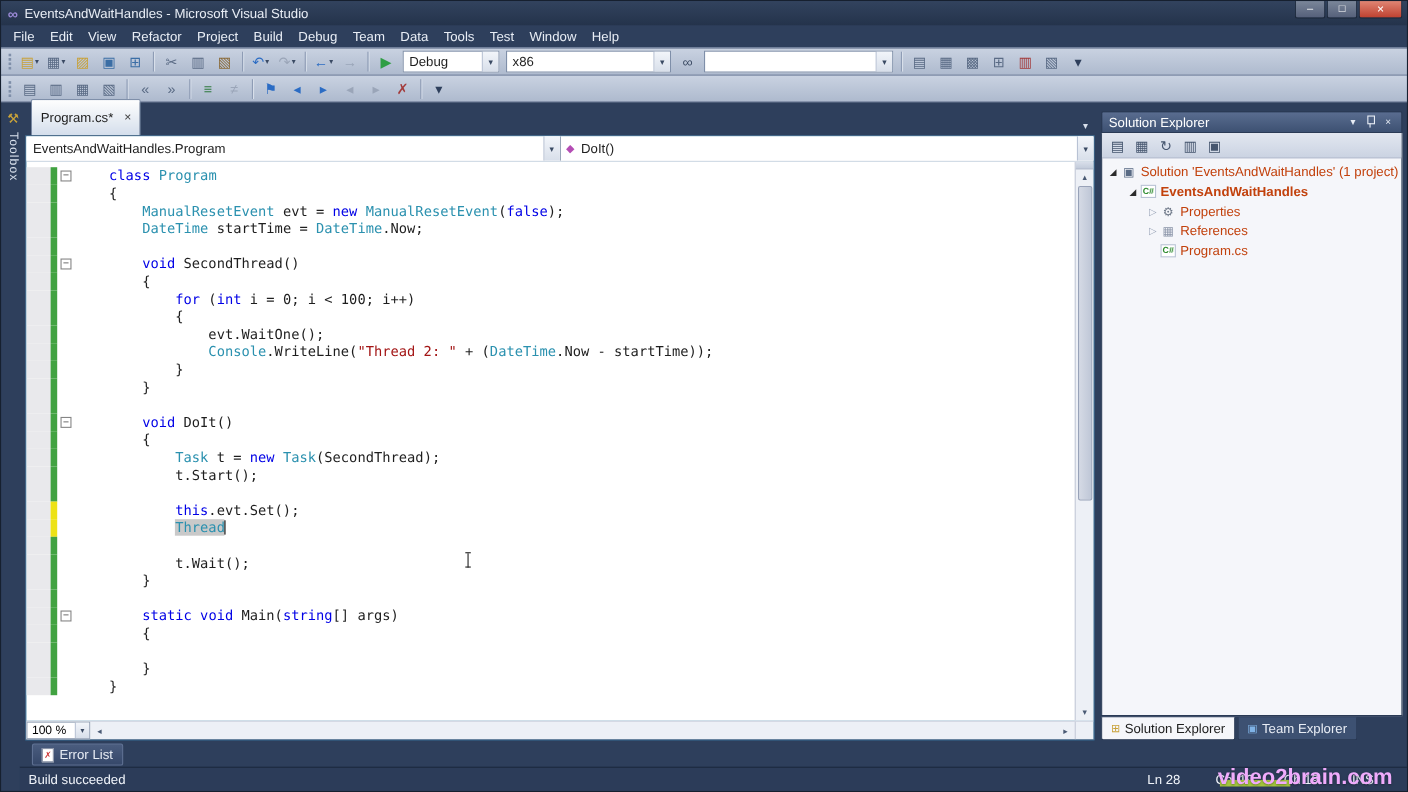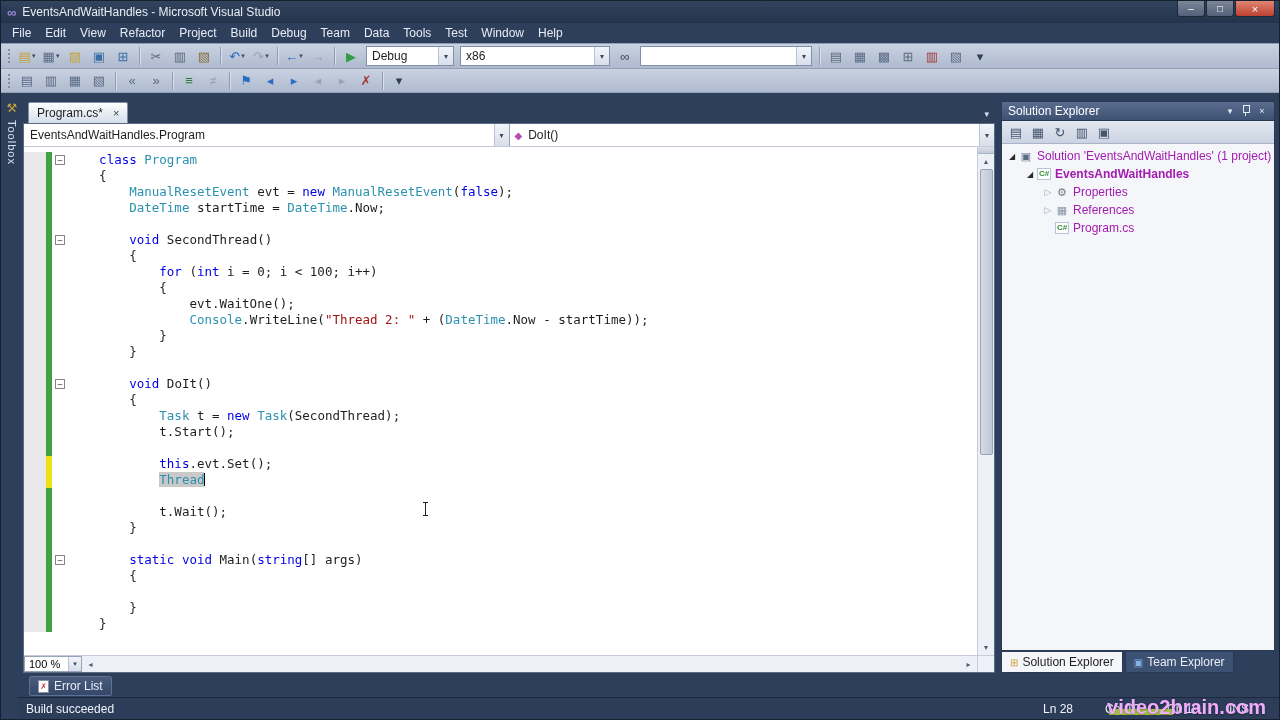--- a/index.html
+++ b/index.html
@@ -32,21 +32,21 @@
 
   
   .main { position:absolute; top:92px; left:0; right:0; height:580px; display:flex; }
   .toolbox-strip { width:22px; padding-top:8px; display:flex; flex-direction:column; align-items:center; color:#D8E0EC; font-size:11px; }
   .toolbox-icon { color:#C8A23A; font-size:12px; margin-bottom:5px; }
   .toolbox-label { writing-mode:vertical-rl; letter-spacing:1px; }
 
   
   .editor { width:972px; margin-top:8px; display:flex; flex-direction:column; }
   .tabstrip { height:22px; display:flex; align-items:flex-end; position:relative; }
-  .tab { height:21px; margin-left:5px; padding:0 8px; display:flex; align-items:center; background:linear-gradient(#FEFEFE,#D4DEEC); border:1px solid #7F8FA9; border-bottom:none; border-radius:2px 2px 0 0; font-size:12px; color:#1E1E1E; }
+  .tab { height:33px; margin-left:5px; padding:0 8px; display:flex; align-items:center; background:linear-gradient(#FEFEFE,#D4DEEC); border:1px solid #7F8FA9; border-bottom:none; border-radius:2px 2px 0 0; font-size:12px; color:#1E1E1E; }
   .tab-close { margin-left:10px; font-size:11px; color:#444; }
   .doc-chevron { position:absolute; right:6px; bottom:4px; color:#D8E0EC; font-size:9px; }
   .editor-body { flex:1; display:flex; flex-direction:column; border:1px solid #5A6B85; background:#0369a1; }
   .navbar { display:flex; height:23px; border-bottom:1px solid #C5CBD8; background:#fff; }
   .nav-combo { flex:1; display:flex; align-items:center; border-right:1px solid #98A5B8; font-size:12px; background:#fff; }
   .nav-combo:last-child { border-right:none; }
   .nav-combo-text { flex:1; padding:0 6px; white-space:nowrap; overflow:hidden; color:#1E1E1E; }
   .method-icon { color:#B44DB4; font-size:10px; margin-left:5px; }
 
   .code-wrap { flex:1; position:relative; background:#fff; overflow:hidden; }
@@ -88,21 +88,21 @@
   .sol-body { flex:1; display:flex; flex-direction:column; background:#F5F6FA; border:1px solid #2A3A55; border-top:none; }
   .sol-toolbar { height:23px; background:linear-gradient(#E2E7F0,#CBD3E2); border-bottom:1px solid #AAB4C8; display:flex; align-items:center; padding:0 3px; }
   .sol-tb-btn { width:20px; height:19px; display:flex; align-items:center; justify-content:center; font-size:12px; margin:0 1px; }
   .sol-tree { flex:1; padding-top:3px; font-size:12px; overflow:hidden; }
   .tree-row { height:18px; display:flex; align-items:center; }
   .tree-arrow { width:12px; text-align:center; flex:none; }
   .tree-arrow.exp { color:#2B2B2B; font-size:8px; }
   .tree-arrow.col { color:#9AA5B8; font-size:9px; }
   .tree-icon { width:16px; height:14px; display:flex; align-items:center; justify-content:center; font-size:11px; margin-right:3px; flex:none; }
   .cs-box { font-size:8px; font-weight:bold; color:#2E8B2E; background:#fff; border:1px solid #B8C2D4; padding:0 1px; line-height:10px; }
-  .tree-label { white-space:nowrap; color:#a21caf; }
+  .tree-label { white-space:nowrap; color:#c2410c; }
   .tree-label.bold { font-weight:bold; }
   .sol-tabs { height:22px; display:flex; padding-top:1px; }
   .sol-tab { display:flex; align-items:center; font-size:12px; padding:0 8px; margin-right:2px; border:1px solid #2A3A55; border-top:none; border-radius:0 0 2px 2px; }
   .sol-tab.active { background:#F5F6FA; color:#1E1E1E; }
   .sol-tab.inactive { background:#3D5172; color:#E8EDF5; }
   .sol-tab-icon { margin-right:4px; font-size:10px; }
 
   
   .errorbar { position:absolute; top:672px; left:0; right:0; height:26px; display:flex; align-items:center; padding-left:28px; }
   .errorlist-btn { height:20px; display:flex; align-items:center; background:linear-gradient(#4A5C7E,#36486A); border:1px solid #5F7193; border-radius:2px; color:#E8EDF5; font-size:12px; padding:0 8px; }

